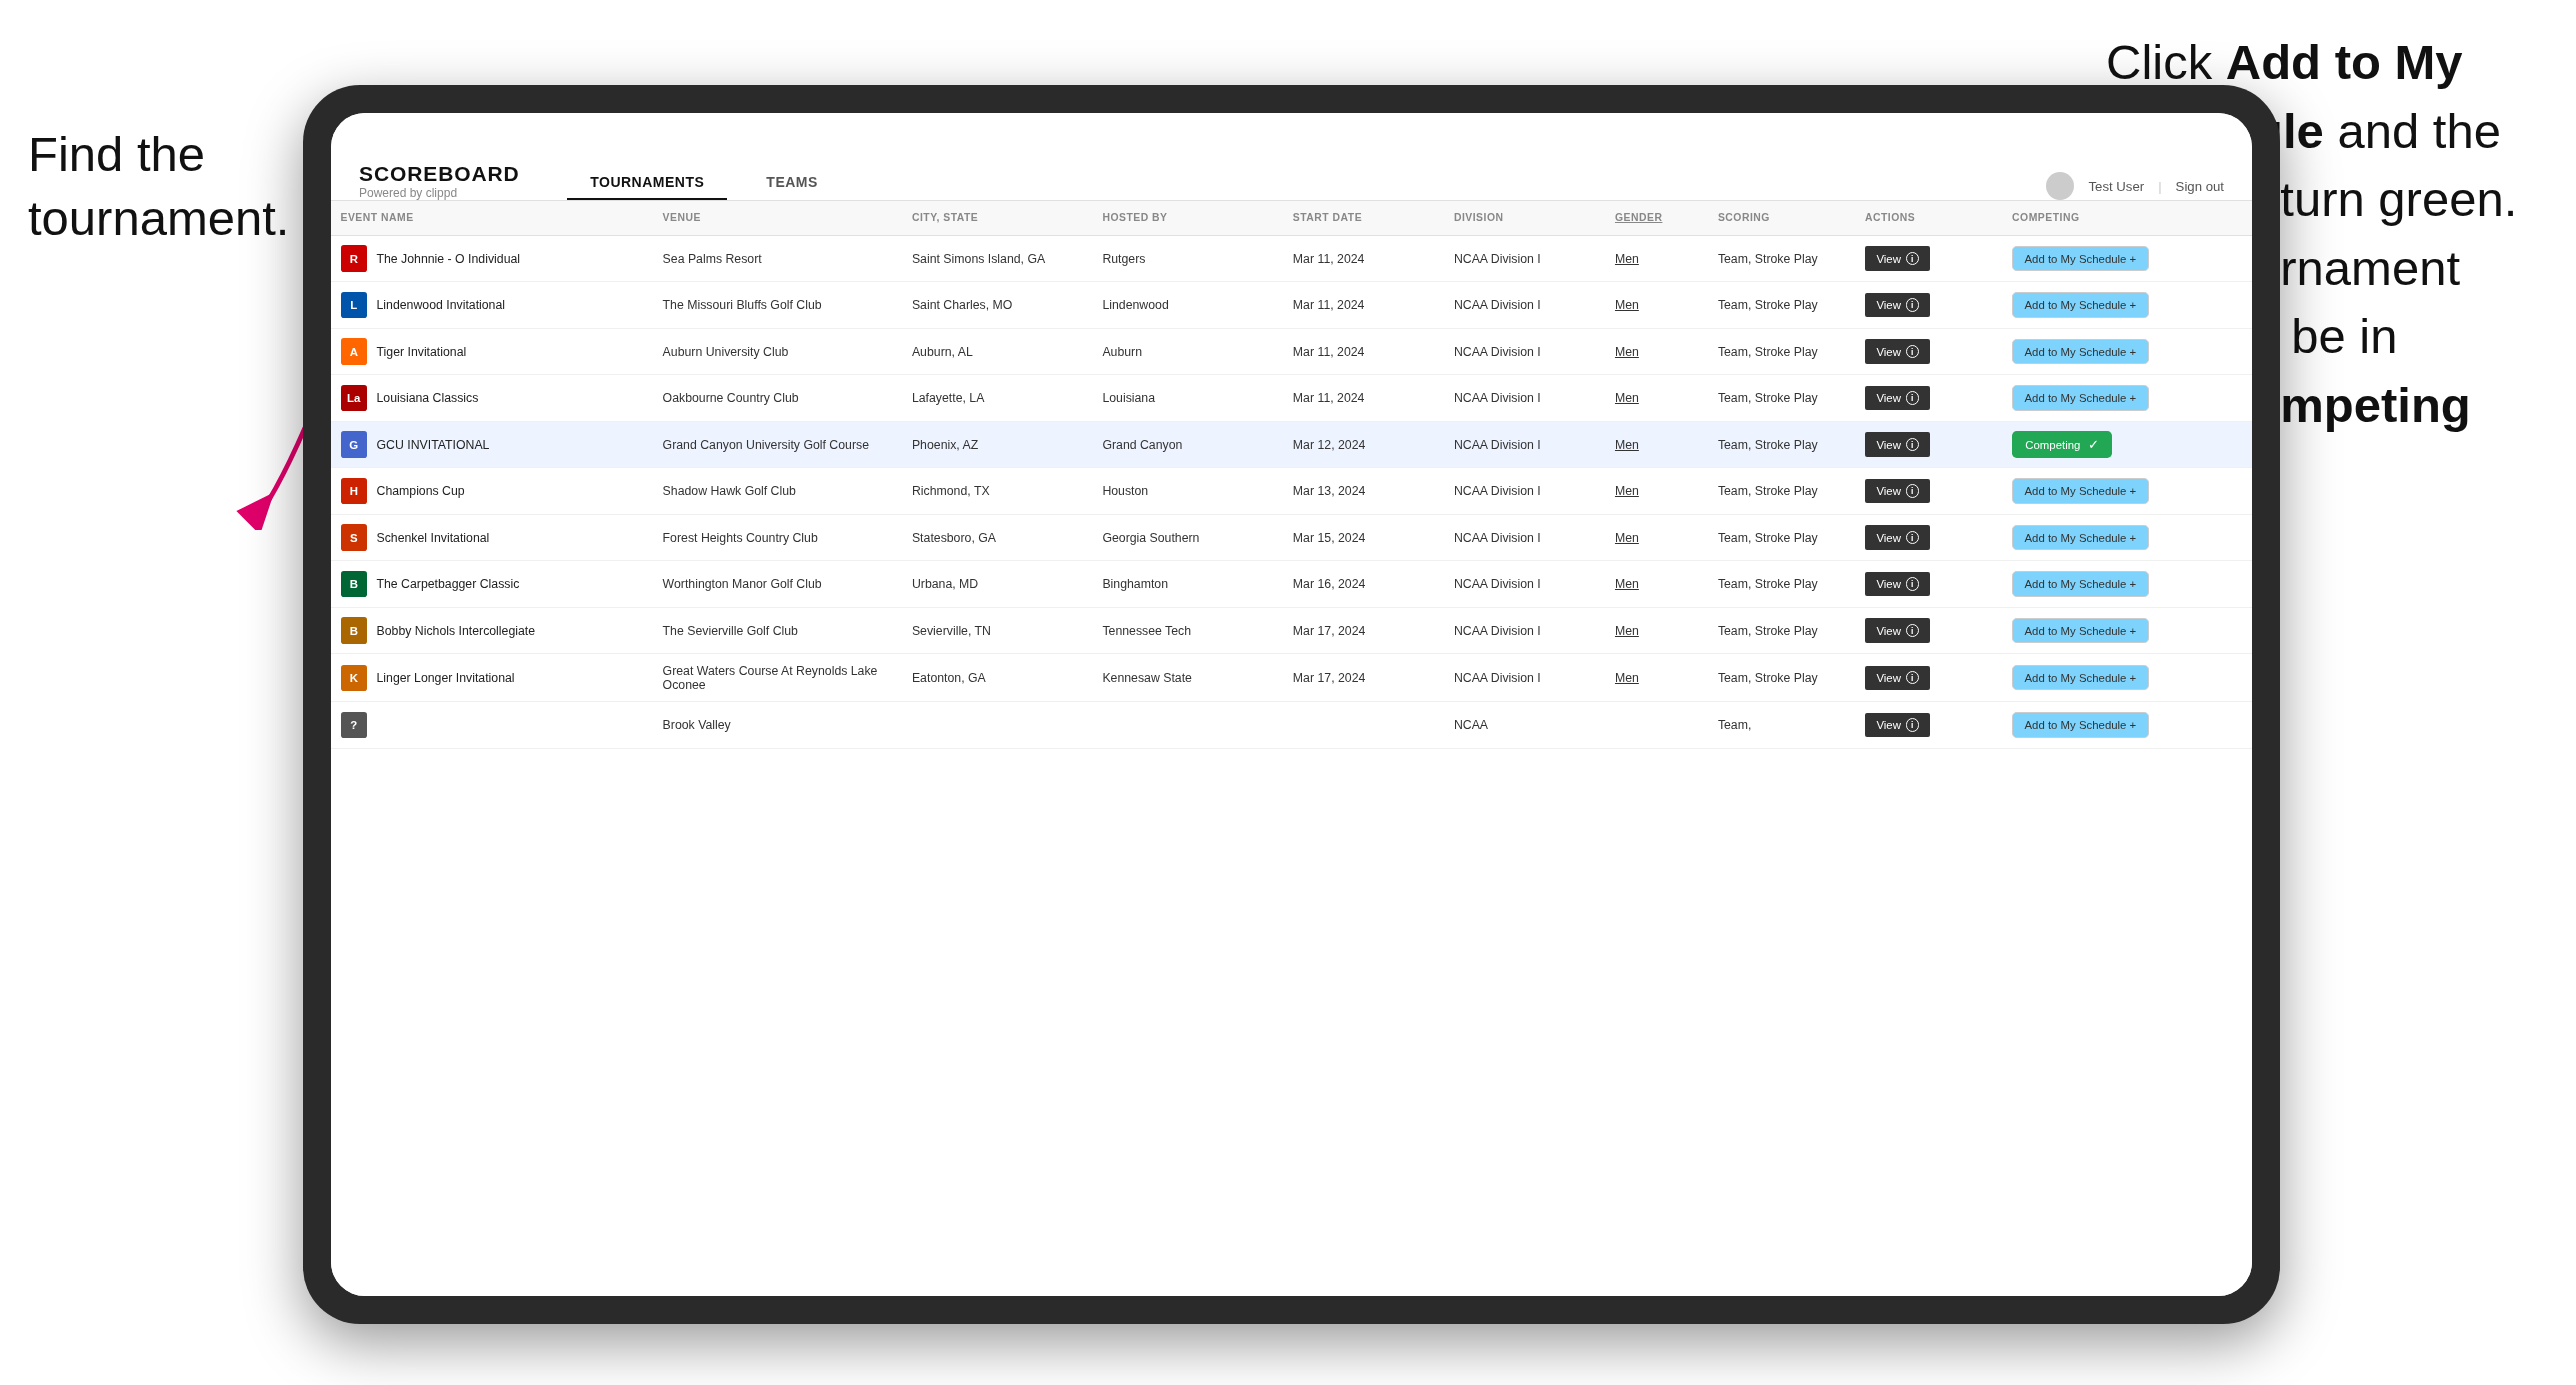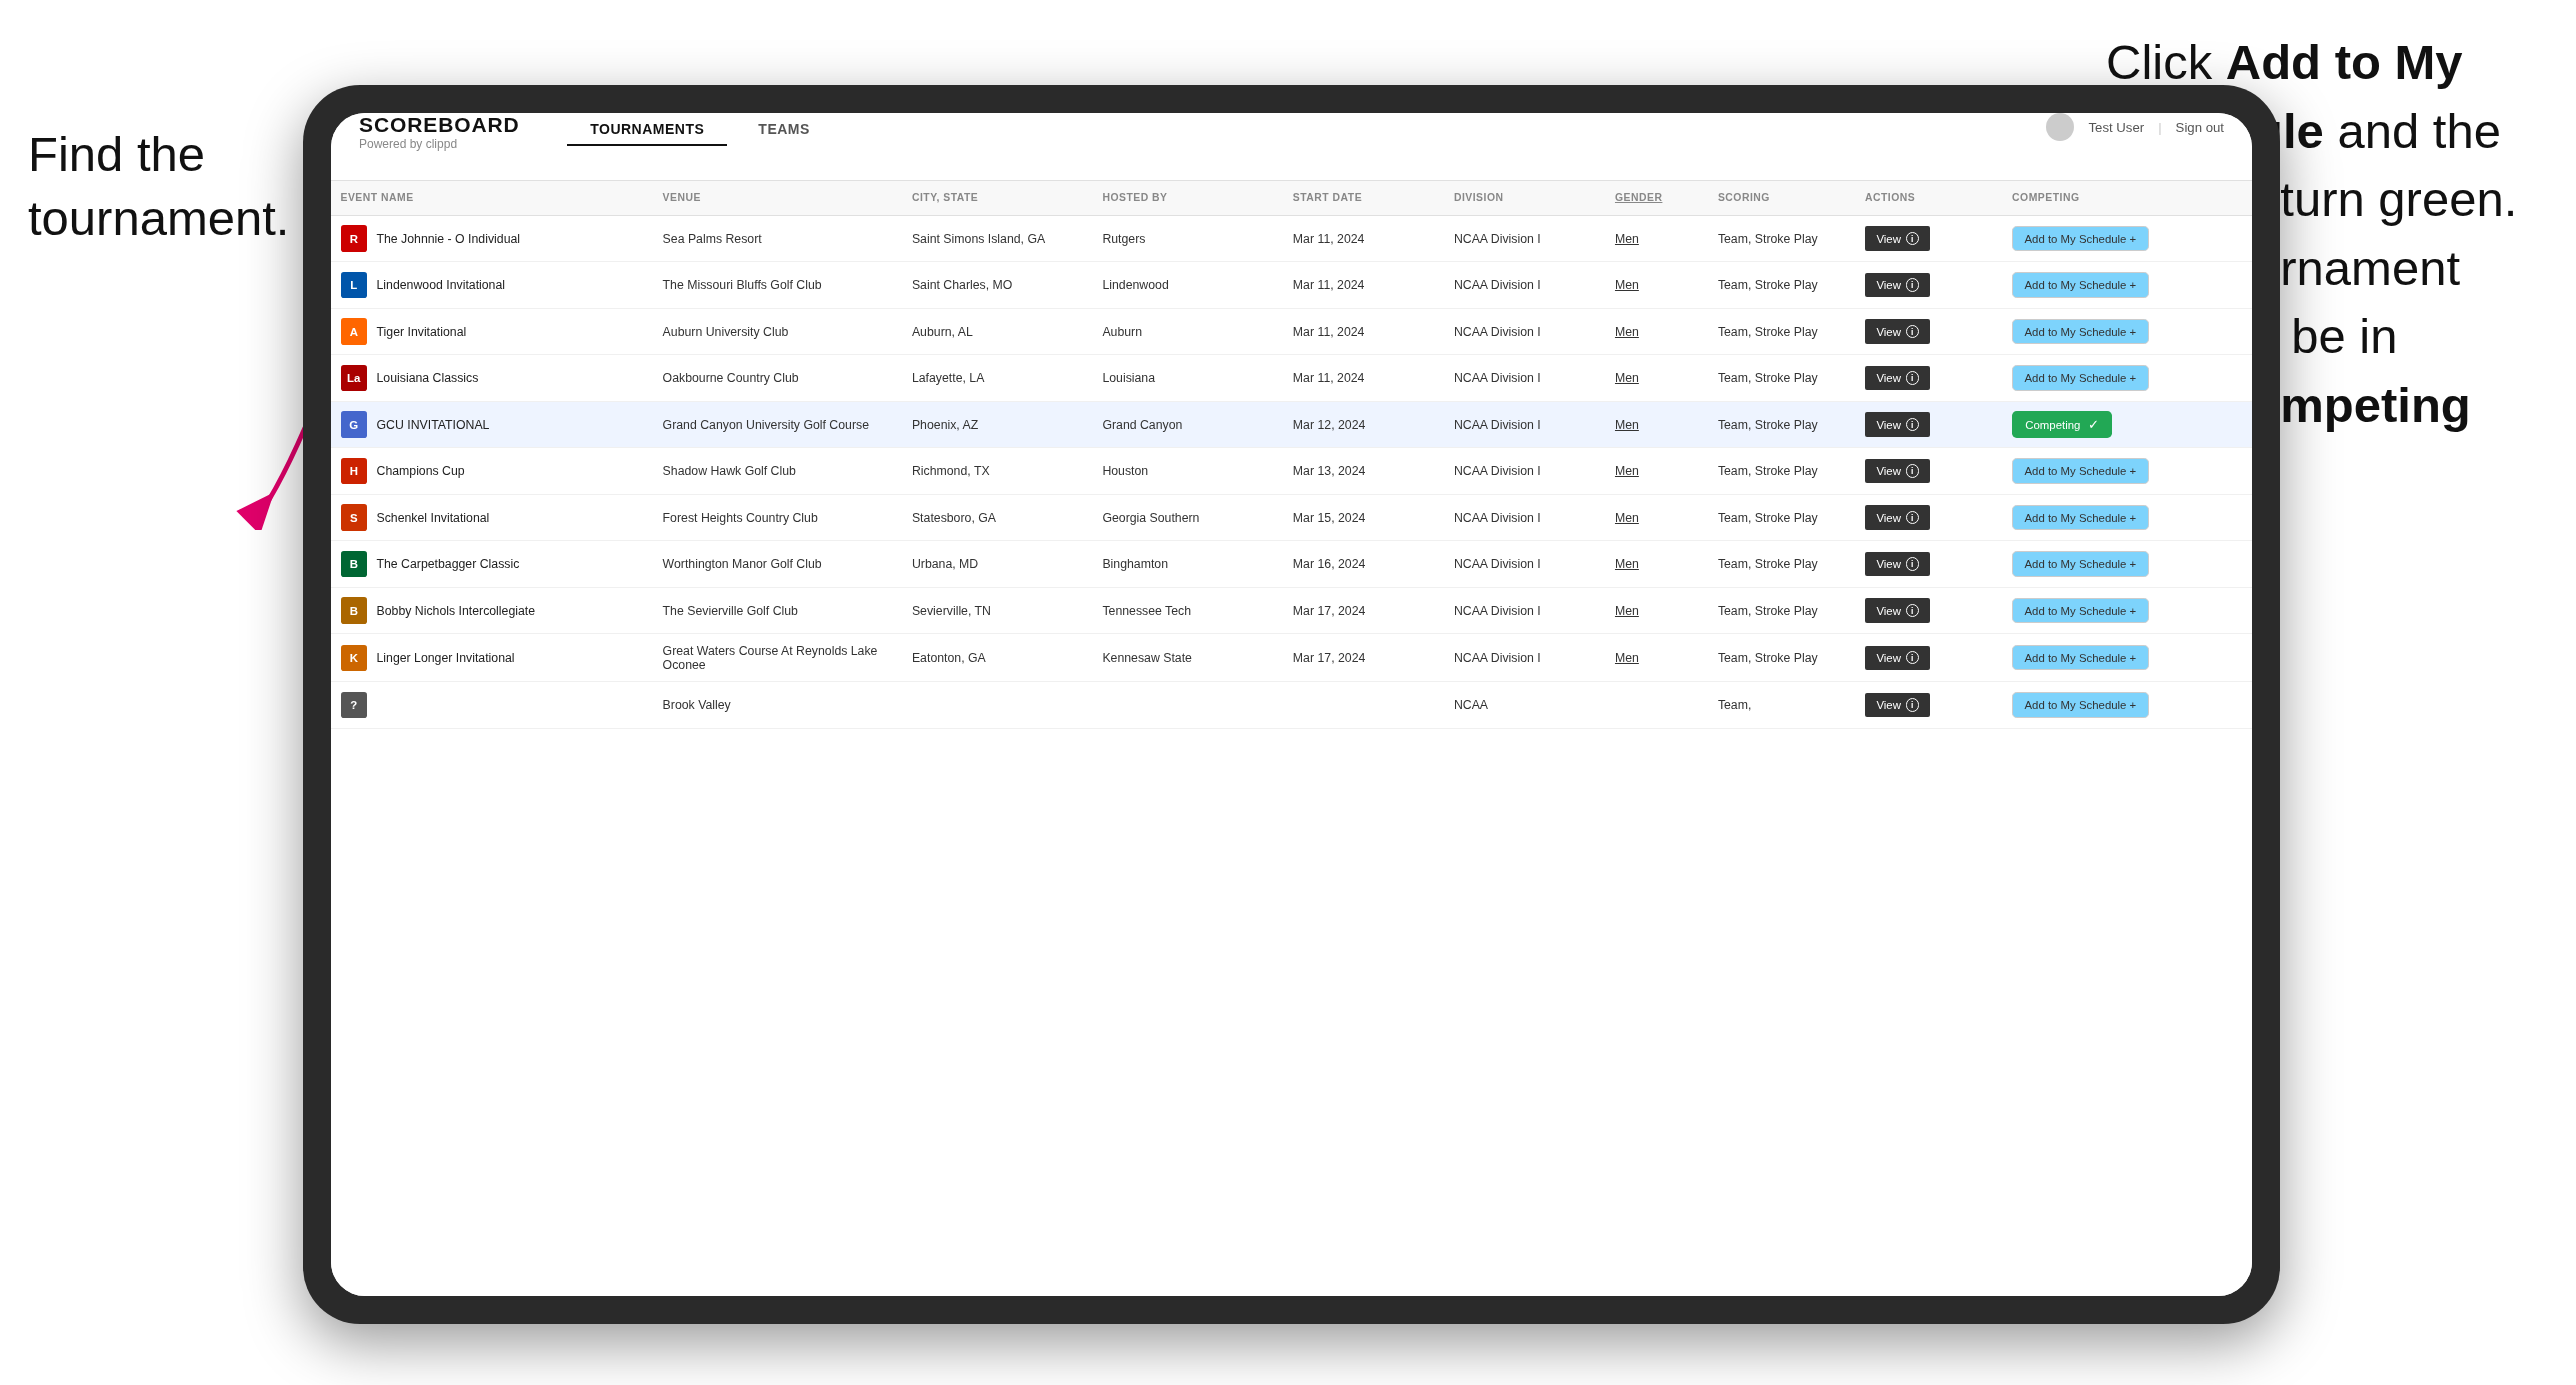--- a/index.html
+++ b/index.html
@@ -57,22 +57,22 @@
       display: flex;
       flex-direction: column;
     }
 
     
     .app-header {
       background: #ffffff;
       border-bottom: 0.9px solid #e0e0e0;
       padding: 0 28px;
       display: flex;
-      align-items: flex-start;
-      height: 68px;
+      align-items: flex-end;
+      height: 88px;
       flex-shrink: 0;
     }
 
     .logo-area {
       display: flex;
       flex-direction: column;
       margin-right: 38px;
     }
 
     .logo-text {
@@ -82,21 +82,21 @@
       color: #111;
     }
 
     .logo-sub {
       font-size: 12px;
       color: #888;
     }
 
     .nav-tabs {
       display: flex;
-      gap: 8px;
+      gap: 16px;
       margin-left: 9.5px;
     }
 
     .nav-tab {
       padding: 7.6px 23px;
       font-size: 14px;
       font-weight: 600;
       color: #555;
       border-bottom: 2.8px solid transparent;
       cursor: pointer;

